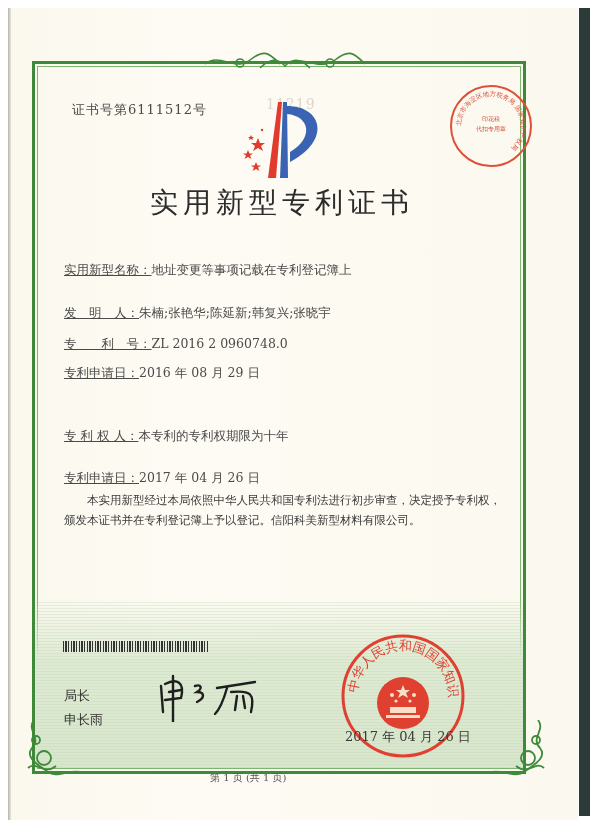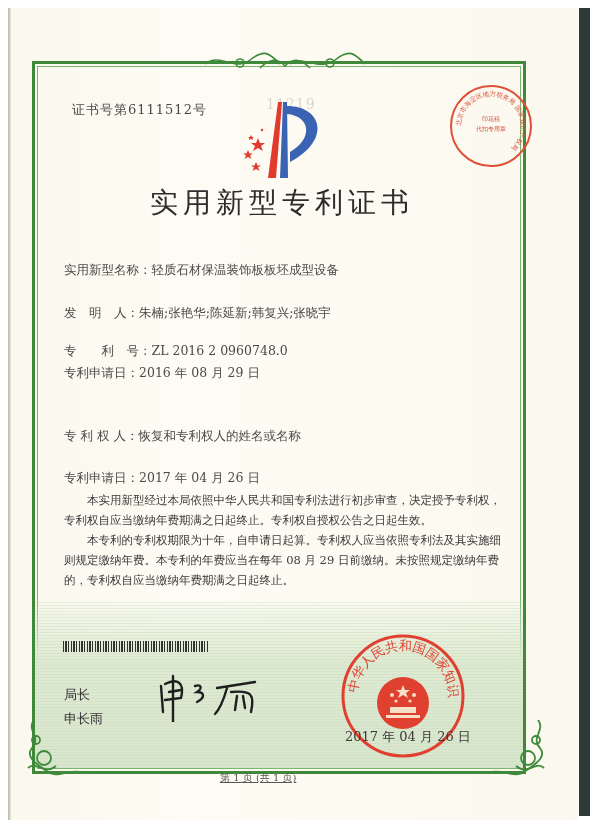--- a/index.html
+++ b/index.html
@@ -43,31 +43,31 @@
   .seal-top {
     position:absolute; left:450px; top:85px; width:82px; height:82px; border-radius:50%;
     border:2px solid #e05038; box-sizing:border-box;
   }
   .seal-top .inner { position:absolute; left:0; right:0; text-align:center; color:#d8513c; font-size:6px; }
   .title {
     position:absolute; left:150px; top:184px; font-family:Liberation Serif, serif;
     font-size:28px; letter-spacing:5px; color:#2c2c2c;
   }
   .field { position:absolute; left:64px; font-size:12.5px; color:#4a4a4a; white-space:nowrap; }
-  .field .lbl { display:inline-block; }
+  .field .lbl { display:inline-block;text-decoration:underline; }
   .para { position:absolute; left:64px; width:440px; font-size:11.5px; line-height:20px; color:#3a3a3a; }
   .para p { margin:0; text-indent:2em; }
   .barcode { position:absolute; left:63px; top:641px; width:146px; height:11px;
     background: repeating-linear-gradient(90deg,#333 0 1px,transparent 1px 2px,#333 2px 4px,transparent 4px 5px,#333 5px 6px,transparent 6px 8px);
   }
-  .director { position:absolute; left:64px; top:684px; font-family:Liberation Mono, monospace; font-size:13px; color:#333; line-height:24px; }
+  .director { position:absolute; left:64px; top:684px; font-family:Liberation Sans, sans-serif; font-size:13px; color:#333; line-height:24px; }
   .signature { position:absolute; left:155px; top:672px; width:120px; height:50px; }
   .seal-main { position:absolute; left:340px; top:633px; width:126px; height:126px; }
   .issue-date { position:absolute; left:345px; top:728px; font-size:13px; color:#3a3a3a; }
-  .page-footer { position:absolute; left:220px; top:771px; font-size:10px; color:#555;text-decoration:underline; }
+  .page-footer { position:absolute; left:210px; top:771px; font-size:10px; color:#555; }
 </style>
 </head>
 <body>
 
 <div class="page"></div>
 <div class="page-left-edge"></div>
 <div class="spine"></div>
 
 <div class="frame"></div>
 <div class="bottom-wash"></div>
@@ -122,41 +122,40 @@
       </defs>
     <text font-size="6.5" fill="#d8513c"><textPath href="#ringTop">北京市海淀区地方税务局 国家知识产权局</textPath></text>
   </svg>
   <div class="inner" style="top:28px">印花税</div>
   <div class="inner" style="top:38px">代扣专用章</div>
 </div>
 
 <div class="title">实用新型专利证书</div>
 
 <div class="field" style="top:262px">
-  <span class="lbl">实用新型名称：</span><span>轻质石材保温装饰板板坯成型设备</span>
+  <span class="lbl">实用新型名称：</span><span>地址变更等事项记载在专利登记簿上</span>
 </div>
 <div class="field" style="top:305px">
   <span class="lbl">发　明　人：</span><span>朱楠;张艳华;陈延新;韩复兴;张晓宇</span>
 </div>
-<div class="field" style="top:343px">
+<div class="field" style="top:336px">
   <span class="lbl">专　　利　号：</span><span>ZL 2016 2 0960748.0</span>
 </div>
 <div class="field" style="top:365px">
   <span class="lbl">专利申请日：</span><span>2016 年 08 月 29 日</span>
 </div>
 <div class="field" style="top:428px">
-  <span class="lbl">专 利 权 人：</span><span>恢复和专利权人的姓名或名称</span>
+  <span class="lbl">专 利 权 人：</span><span>本专利的专利权期限为十年</span>
 </div>
 <div class="field" style="top:470px">
   <span class="lbl">专利申请日：</span><span>2017 年 04 月 26 日</span>
 </div>
 
 <div class="para" style="top:490px">
-  <p>本实用新型经过本局依照中华人民共和国专利法进行初步审查，决定授予专利权，专利权自应当缴纳年费期满之日起终止。专利权自授权公告之日起生效。</p>
-  <p>本专利的专利权期限为十年，自申请日起算。专利权人应当依照专利法及其实施细则规定缴纳年费。本专利的年费应当在每年 08 月 29 日前缴纳。未按照规定缴纳年费的，专利权自应当缴纳年费期满之日起终止。</p>
+  <p>本实用新型经过本局依照中华人民共和国专利法进行初步审查，决定授予专利权，颁发本证书并在专利登记簿上予以登记。信阳科美新型材料有限公司。</p>
 </div>
 
 <div class="barcode"></div>
 
 <div class="director">
   <div>局长</div>
   <div>申长雨</div>
 </div>
 
 <svg class="signature" viewBox="0 0 120 50">

